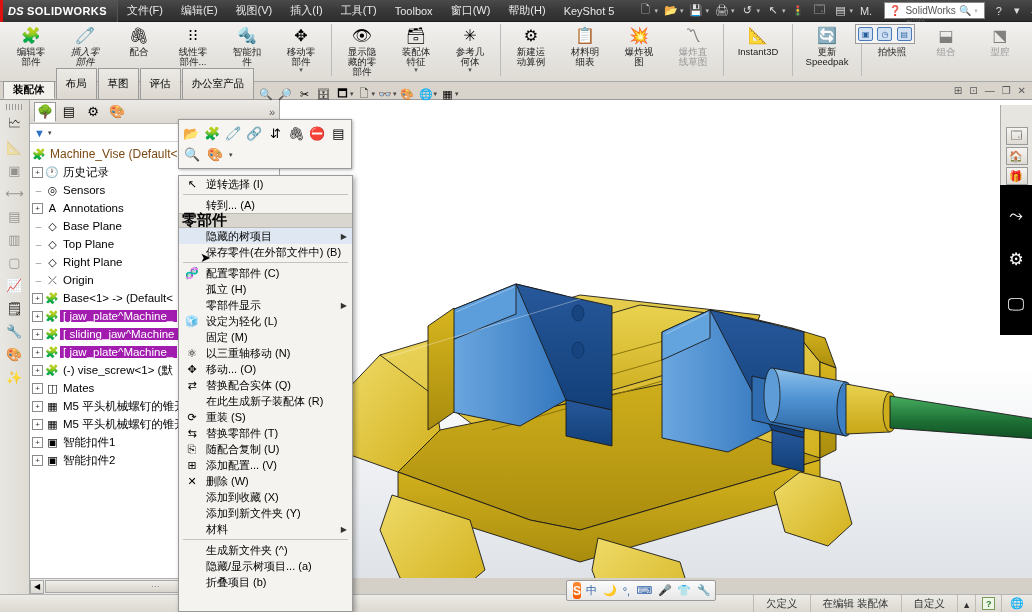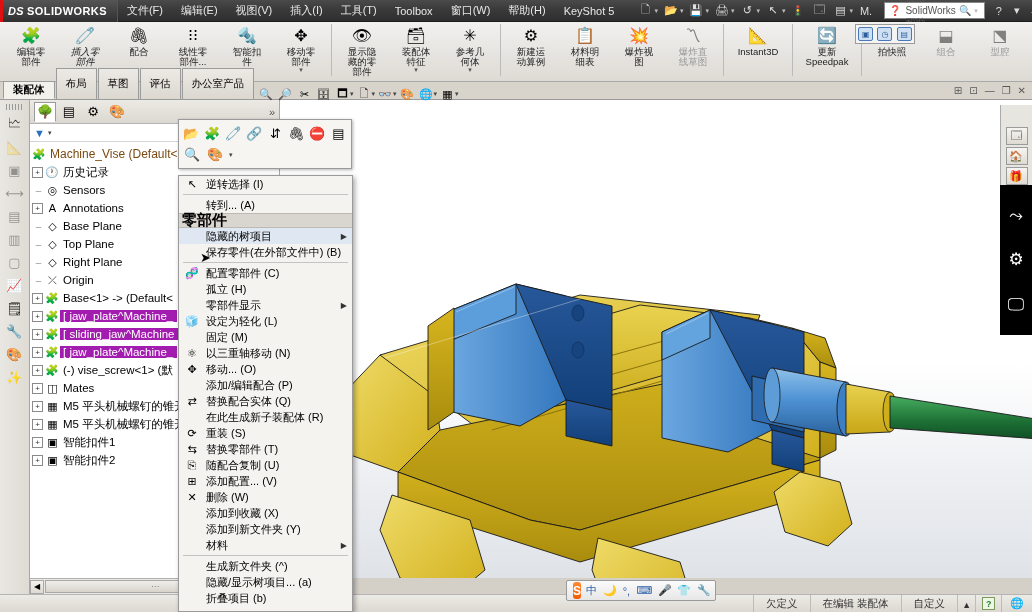--- a/index.html
+++ b/index.html
@@ -729,25 +729,20 @@
       <span class="cm-ico">⚛</span>
       <span class="cm-lab">以三重轴移动 (N)</span>
       <span class="cm-arr"></span>
     </div>
     <div class="cm-row">
       <span class="cm-ico">✥</span>
       <span class="cm-lab">移动... (O)</span>
       <span class="cm-arr"></span>
     </div>
     <div class="cm-row">
-      <span class="cm-ico"></span>
-      <span class="cm-lab">添加/编辑配合 (P)</span>
-      <span class="cm-arr"></span>
-    </div>
-    <div class="cm-row">
       <span class="cm-ico">⇄</span>
       <span class="cm-lab">替换配合实体 (Q)</span>
       <span class="cm-arr"></span>
     </div>
     <div class="cm-row">
       <span class="cm-ico"></span>
       <span class="cm-lab">在此生成新子装配体 (R)</span>
       <span class="cm-arr"></span>
     </div>
     <div class="cm-row">

